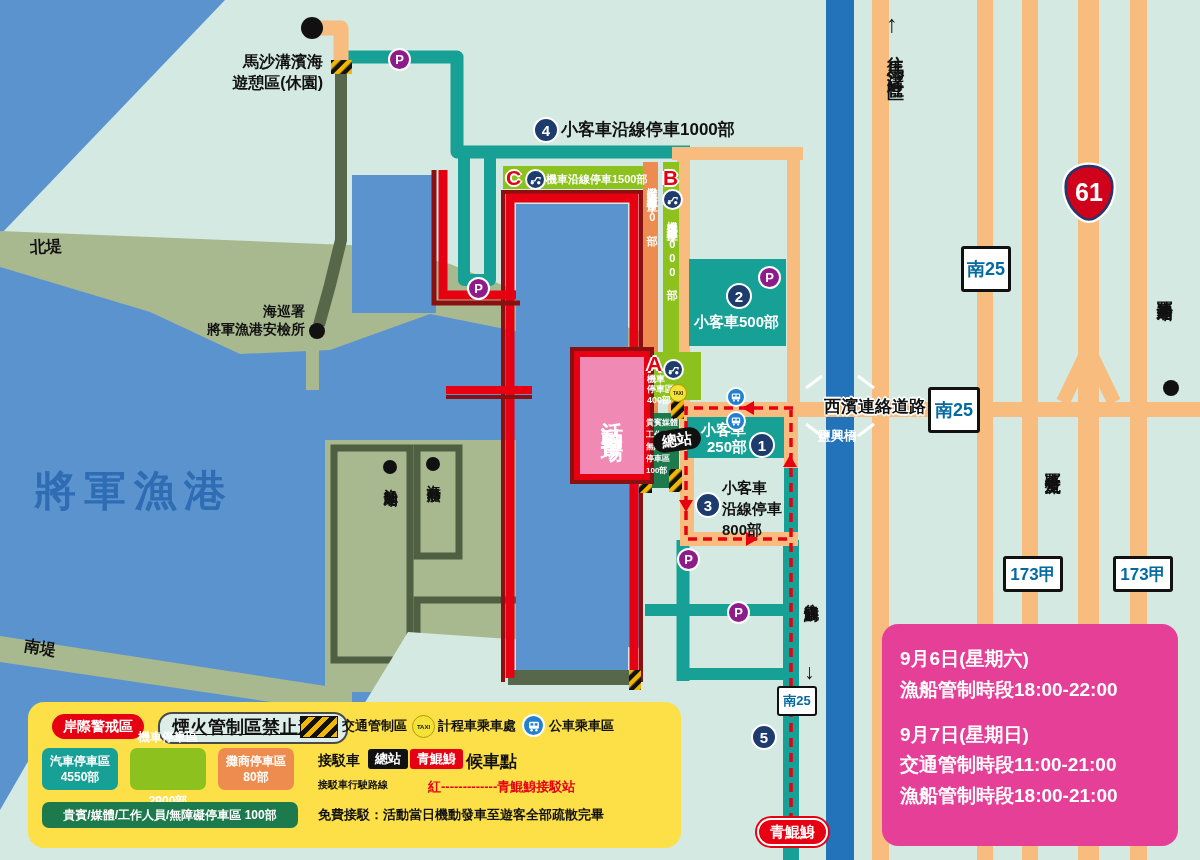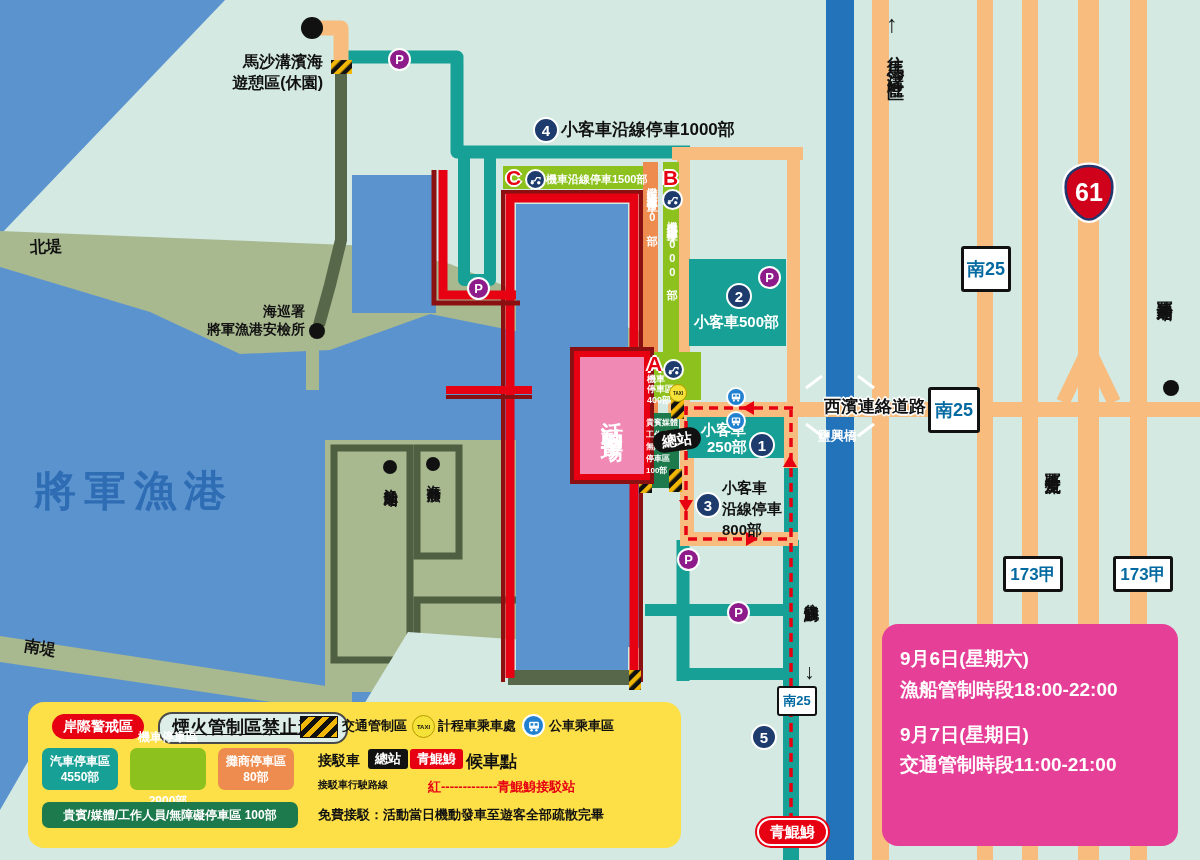--- a/index.html
+++ b/index.html
@@ -330,15 +330,16 @@
   <div class="pbox" style="left:14px;top:100px;width:256px;height:26px;background:#1c7a4c;font-size:12px;">貴賓/媒體/工作人員/無障礙停車區 100部</div>
   <div class="lbl" style="left:290px;top:105px;font-size:13px;">免費接駁：活動當日機動發車至遊客全部疏散完畢</div>
 </div>
 
 <div class="schedule">
   <div>9月6日(星期六)</div>
   <div>漁船管制時段18:00-22:00</div>
   <div class="gap"></div>
   <div>9月7日(星期日)</div>
   <div>交通管制時段11:00-21:00</div>
+  <div>漁船管制時段18:00-21:00</div>
 </div>
 
 </div>
 
 </body></html>

